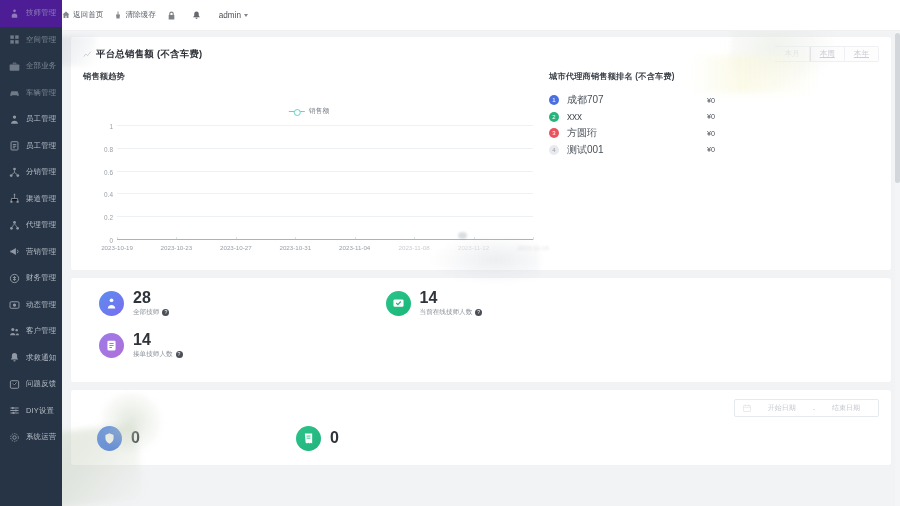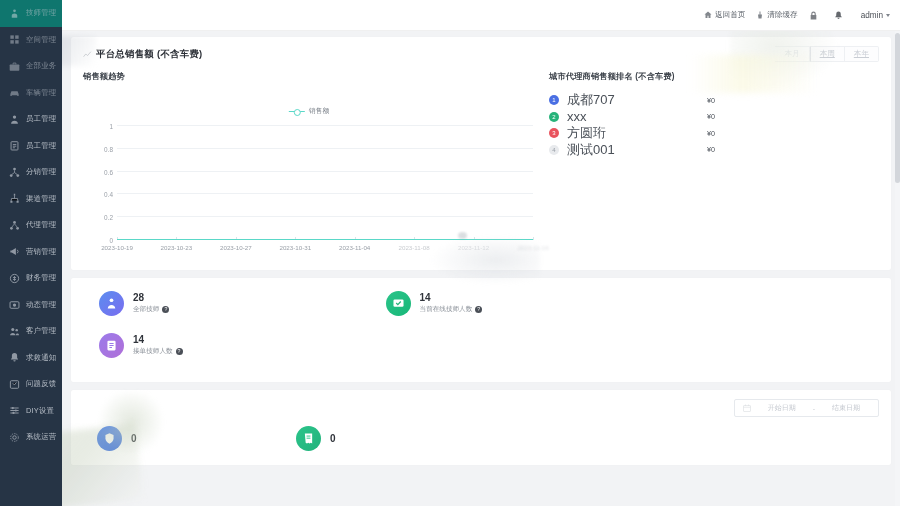--- a/index.html
+++ b/index.html
@@ -13,37 +13,37 @@
   
   #sidebar {
     width: 62px; height: 506px; flex: 0 0 62px;
     background: #263445;
     overflow: hidden; position: relative; z-index: 20;
   }
   .side-item {
     height: 26.5px; display: flex; align-items: center;
     padding-left: 9px; gap: 6px; color: #b9bfc8; cursor: pointer;
   }
-  .side-item.active { background: #0f766e; color: #d5dae0; }
+  .side-item.active { background: #4c1d95; color: #d5dae0; }
   .side-ic { width: 11px; height: 11px; flex: 0 0 11px; opacity: .72; display:block; }
   .side-ic svg { width: 11px; height: 11px; display: block; }
   .side-lb {
     font-size: 7.4px; white-space: nowrap; letter-spacing: .2px;
     color: #c3c9d1; opacity: .92; transform: scaleY(1.02);
   }
   .side-item.dim .side-lb { opacity: .55; }
   .side-item.dim .side-ic { opacity: .5; }
 
   
   #main { flex: 1 1 auto; height: 506px; position: relative; overflow: hidden; background: #f2f3f5; }
 
   
   #topbar {
     height: 31px; background: #ffffff; display: flex; align-items: center;
-    justify-content: flex-end; padding-right: 10px; gap: 0px;
+    justify-content: flex-start; padding-right: 10px; gap: 0px;
     border-bottom: 1px solid #f0f0f0; position: relative; z-index: 10;
   }
   .tb-link { display: flex; align-items: center; gap: 3px; font-size: 7.6px; color: #5a6068; margin-right: 11px; cursor: pointer; }
   .tb-link svg { width: 8px; height: 8px; display: block; opacity: .75; }
   .tb-ico { width: 9px; height: 9px; margin-right: 16px; opacity: .72; cursor: pointer; }
   .tb-ico svg { width: 9px; height: 9px; display: block; }
   .tb-bell { width: 9px; height: 9px; margin-right: 18px; opacity: .8; cursor: pointer; }
   .tb-bell svg { width: 9px; height: 9px; display: block; }
   .tb-user { font-size: 8.2px; color: #4c5057; display: flex; align-items: center; gap: 3px; cursor: pointer; }
   .caret { width: 0; height: 0; border-left: 2.6px solid transparent; border-right: 2.6px solid transparent; border-top: 3.4px solid #80858c; }
@@ -91,34 +91,34 @@
   .axis-x-lbl { position: absolute; bottom: -11px; transform: translateX(-50%); font-size: 6.2px; color: #9aa0a8; white-space: nowrap; }
   .axis-tick { position: absolute; bottom: 0; width: 1px; height: 3px; background: #d8e6ea; }
   .data-blip { position: absolute; width: 9px; height: 7px; border-radius: 50%; background: rgba(150,160,170,.35); filter: blur(1.2px); }
 
   
   .rank-row { display: flex; align-items: center; height: 16.5px; }
   .rank-badge {
     width: 10px; height: 10px; border-radius: 50%; flex: 0 0 10px;
     color: #fff; font-size: 6px; display: flex; align-items: center; justify-content: center; line-height: 1;
   }
-  .rank-name { font-size: 13px; color: #4a5058; margin-left: 8px; width: 140px; }
+  .rank-name { font-size: 10px; color: #4a5058; margin-left: 8px; width: 140px; }
   .rank-val { font-size: 7.2px; color: #4a5058; }
 
   
   .stat-head { padding: 11px 12px 2px 12px; }
   .stat-grid { display: flex; flex-wrap: wrap; padding: 4px 12px 16px 12px; }
   .stat-cell { width: 50%; display: flex; align-items: center; height: 42px; padding-left: 16px; }
   .stat-ico {
     width: 25px; height: 25px; border-radius: 50%; flex: 0 0 25px;
     display: flex; align-items: center; justify-content: center;
   }
   .stat-ico svg { width: 13px; height: 13px; display:block; }
   .stat-txt { margin-left: 9px; }
-  .stat-num { font-size: 10px; color: #2f333a; font-weight: 700; line-height: 1.15; }
+  .stat-num { font-size: 16px; color: #2f333a; font-weight: 700; line-height: 1.15; }
   .stat-lbl { font-size: 6.6px; color: #8a9098; display: flex; align-items: center; gap: 3px; margin-top: 1px; }
   .qmark {
     width: 7px; height: 7px; border-radius: 50%; background: #4a4f57; color: #fff;
     font-size: 5.2px; display: flex; align-items: center; justify-content: center; line-height: 1; cursor: pointer;
   }
 
   
   .bot-head { height: 36px; display: flex; align-items: center; justify-content: flex-end; padding: 0 12px; }
   .daterange {
     display: flex; align-items: center; gap: 7px; border: 1px solid #e6e9ed;

